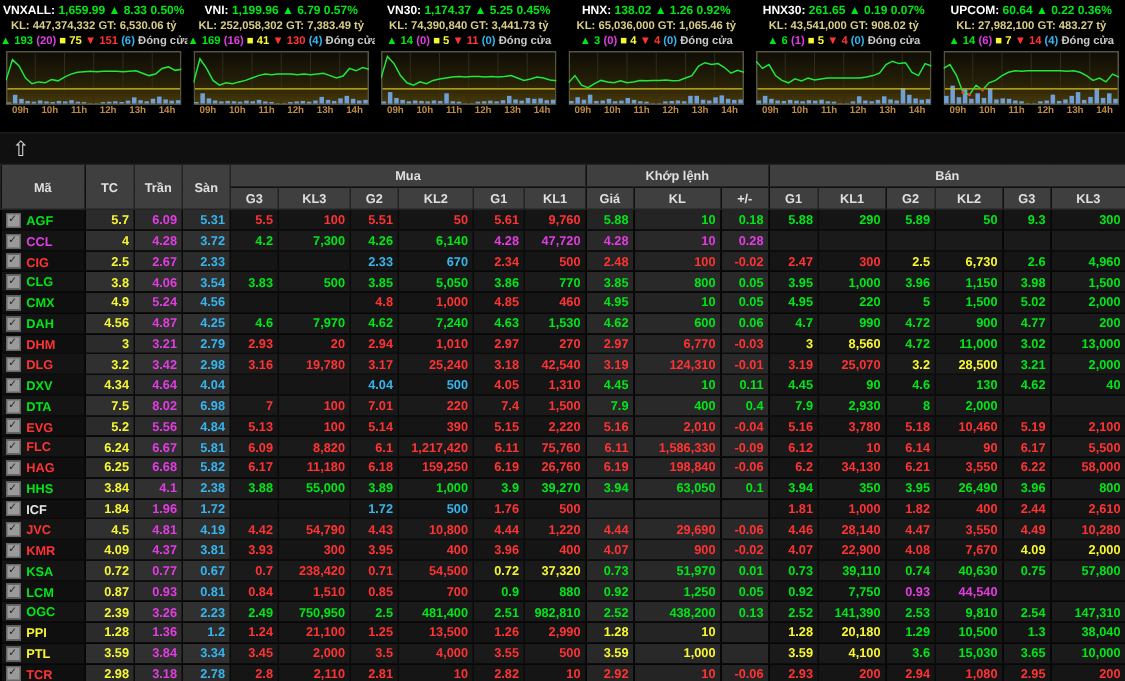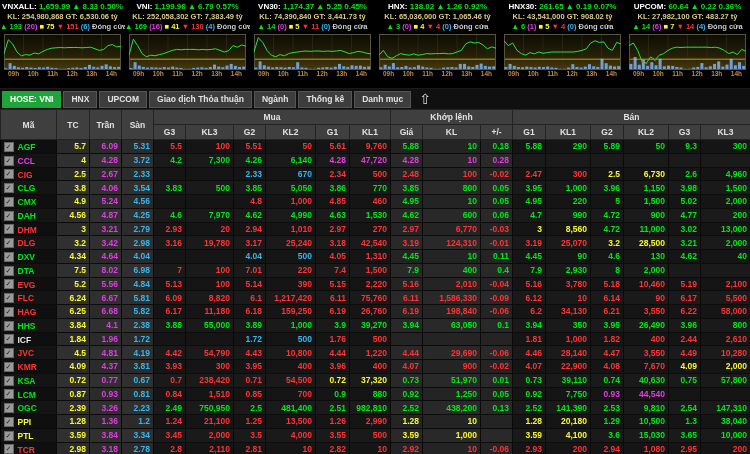--- a/index.html
+++ b/index.html
@@ -38,21 +38,21 @@
   .code{vertical-align:middle;cursor:pointer;}
 </style>
 </head>
 <body>
 
 <div id="indices">
   <div class="panel">
     <div class="p-line p-title">
       <span class="p-name">VNXALL:</span> 1,659.99 ▲ 8.33 0.50%</div>
     <div class="p-line p-sub">
-      KL: 254,980,868 GT: 6,530.06 tỷ</div>
+      KL: 447,374,332 GT: 6,530.06 tỷ</div>
     <div class="p-line p-adv">
       <span class="up">▲ 193</span> <span class="ce">(20)</span>
       <span class="un">■ 75</span>
       <span class="dn">▼ 151</span> <span class="fl">(6)</span>
       Đóng cửa</div>
     <svg class="p-chart" width="117" height="36" viewBox="0 0 117 36">
     <defs>
           <linearGradient id="g0" x1="0" y1="0" x2="0" y2="1">
       <stop offset="0" stop-color="#0e0d06"></stop>
             <stop offset="0.6" stop-color="#262007"></stop>
@@ -424,29 +424,20 @@
         <span>10h</span>
         <span>11h</span>
         <span>12h</span>
         <span>13h</span>
         <span>14h</span>
       </div>
   </div>
   </div>
 
 <div id="tabbar">
-  <span id="tabs-holder" style="display:flex;">
-      <span class="tab active">HOSE: VNI</span>
-      <span class="tab">HNX</span>
-      <span class="tab">UPCOM</span>
-      <span class="tab">Giao dịch Thỏa thuận</span>
-      <span class="tab">Ngành</span>
-      <span class="tab">Thống kê</span>
-      <span class="tab">Danh mục</span>
-    </span>
   <span class="uparrow">⇧</span>
 </div>
 
 <table>
   <colgroup id="cols">
       <col style="width:56px">
       <col style="width:33px">
       <col style="width:32px">
       <col style="width:32px">
       <col style="width:32px">
@@ -606,21 +597,21 @@
   </tr>
       <tr class="alt">
     <td class="c-ma t-ma">
       <span class="cbx">✓</span><span class="code" style="color:#00e616">DAH</span></td>
     <td class="t-ref" style="color:#f8f832">4.56</td>
     <td class="t-ref" style="color:#e23ce2">4.87</td>
     <td class="t-ref" style="color:#35b6f0">4.25</td>
     <td class="t-side" style="color:#00e616">4.6</td>
         <td class="t-side" style="color:#00e616">7,970</td>
         <td class="t-side" style="color:#00e616">4.62</td>
-        <td class="t-side" style="color:#00e616">4,990</td>
+        <td class="t-side" style="color:#00e616">7,240</td>
         <td class="t-side" style="color:#00e616">4.63</td>
         <td class="t-side" style="color:#00e616">1,530</td>
     <td class="t-khop" style="color:#00e616">4.62</td>
     <td class="t-khop" style="color:#00e616">600</td>
     <td class="t-khop" style="color:#00e616">0.06</td>
     <td class="t-side" style="color:#00e616">4.7</td>
         <td class="t-side" style="color:#00e616">990</td>
         <td class="t-side" style="color:#00e616">4.72</td>
         <td class="t-side" style="color:#00e616">900</td>
         <td class="t-side" style="color:#00e616">4.77</td>

